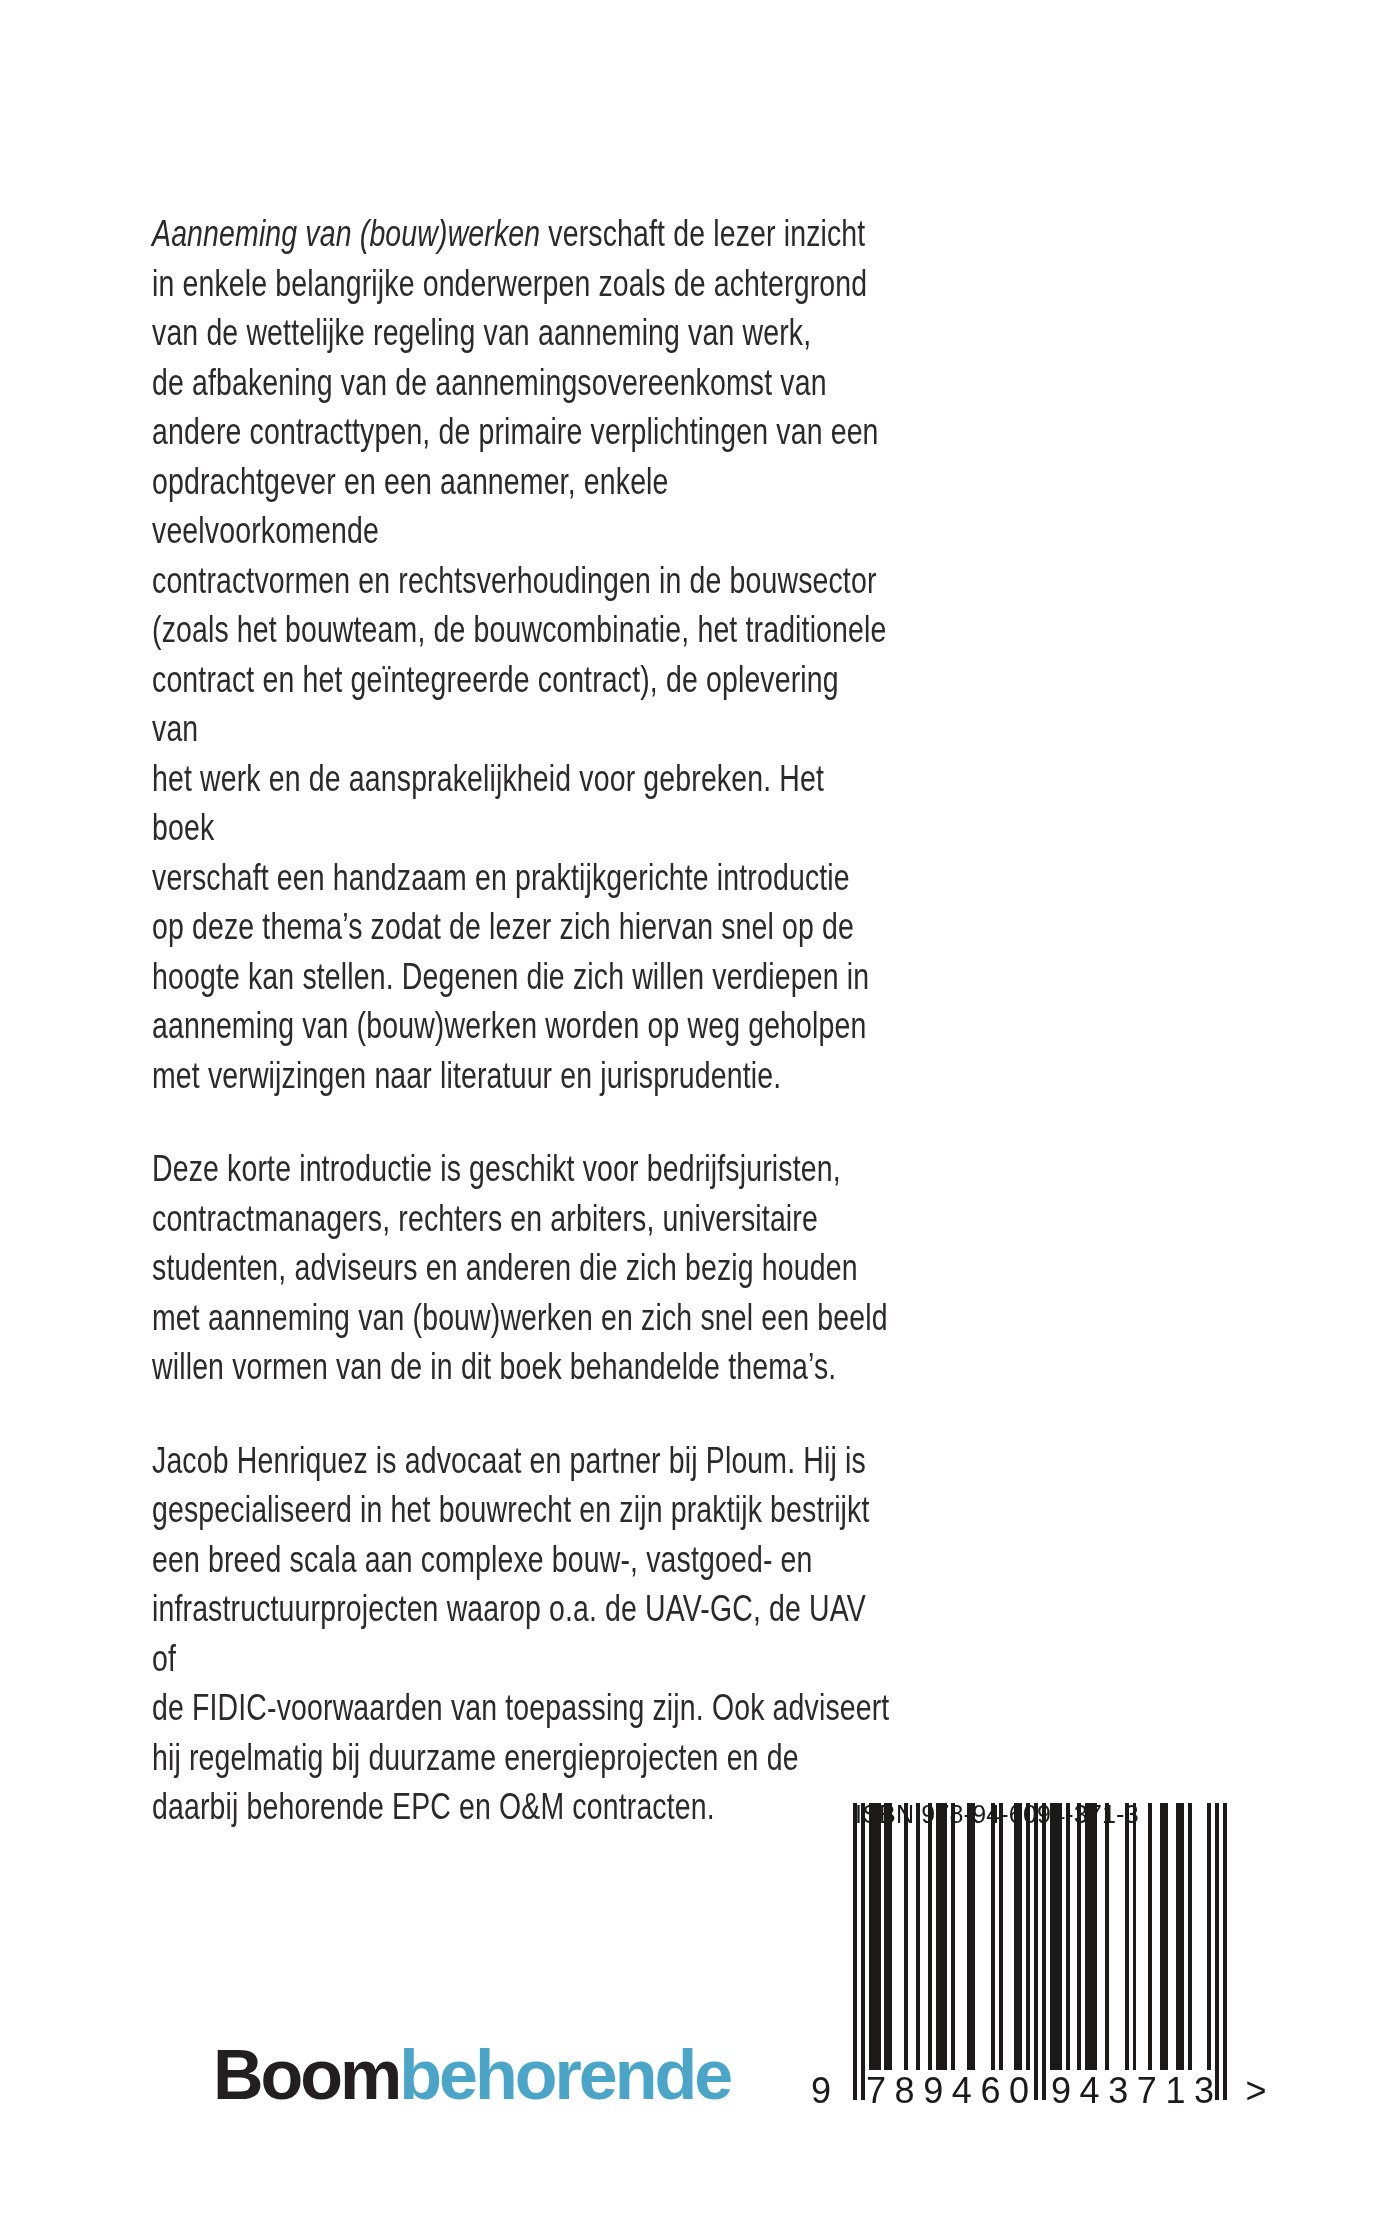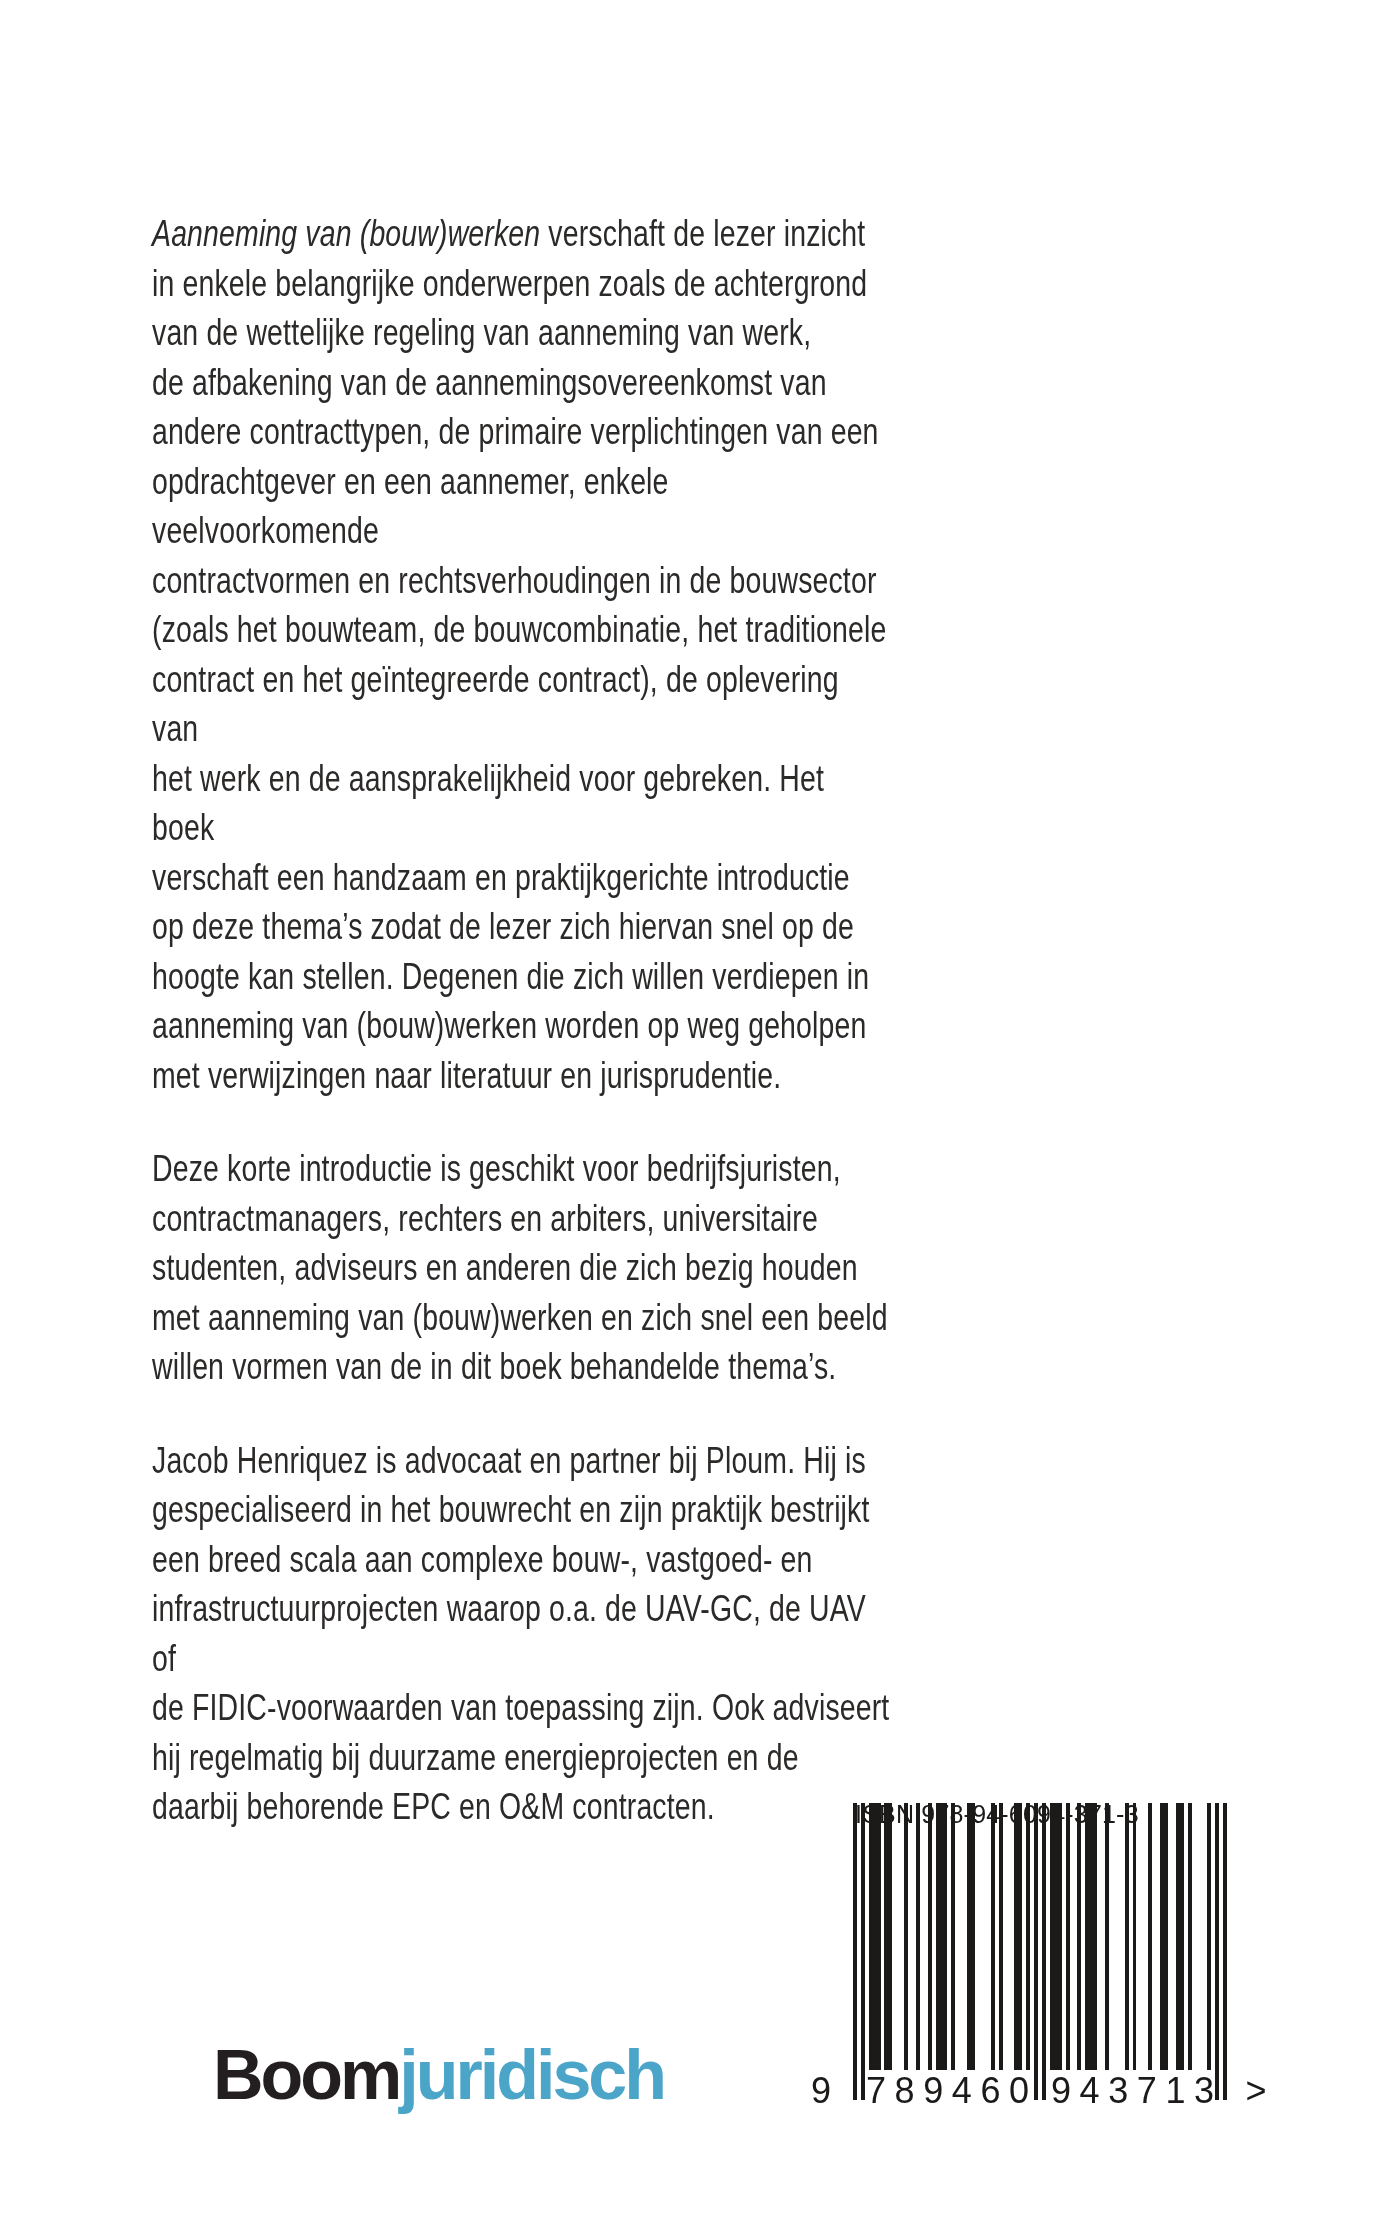--- a/index.html
+++ b/index.html
@@ -117,14 +117,14 @@
       <span>4</span>
       <span>3</span>
       <span>7</span>
       <span>1</span>
       <span>3</span>
     </div>
   <div class="bc-digit bc-qz">&gt;</div>
 </div>
 
 <div class="logo">
-  <span class="lg-black">Boom</span><span class="lg-blue">juridisch</span>
+  <span class="lg-black">Boom</span><span class="lg-blue">behorende</span>
 </div>
 
 </body></html>

